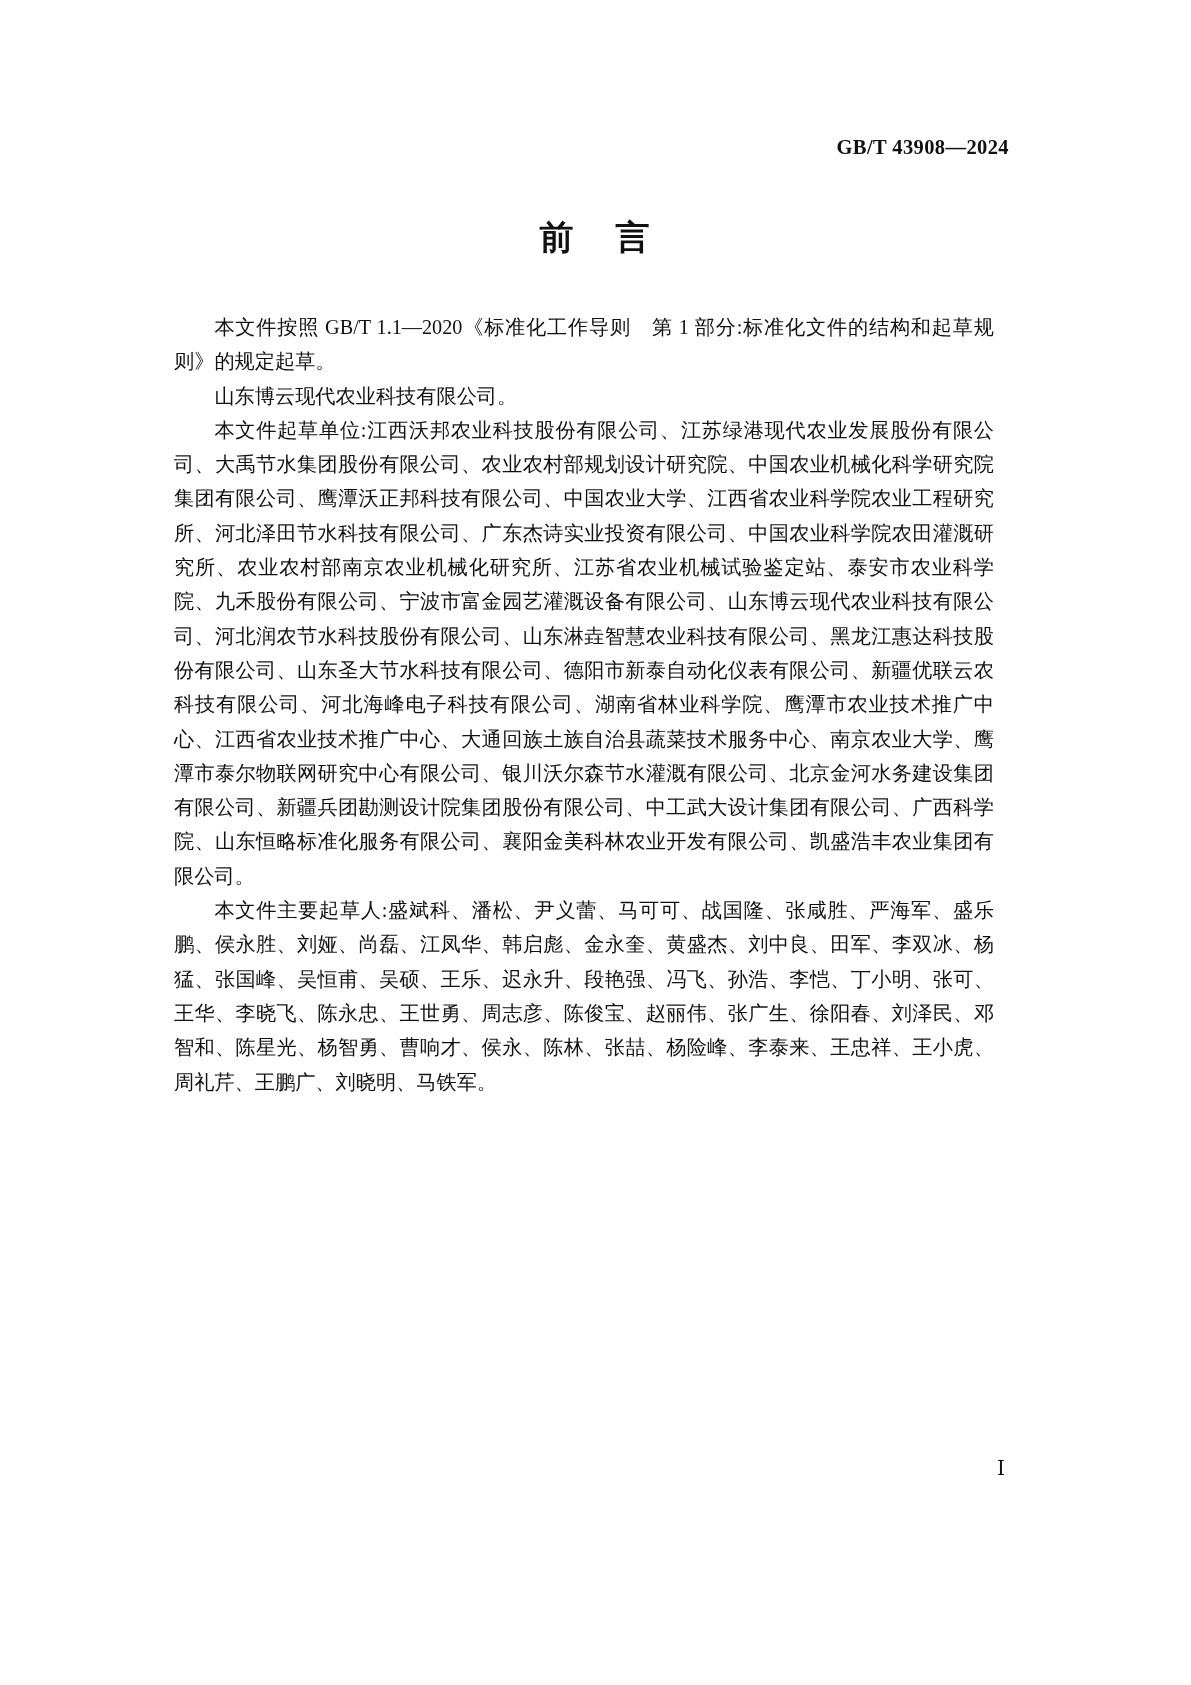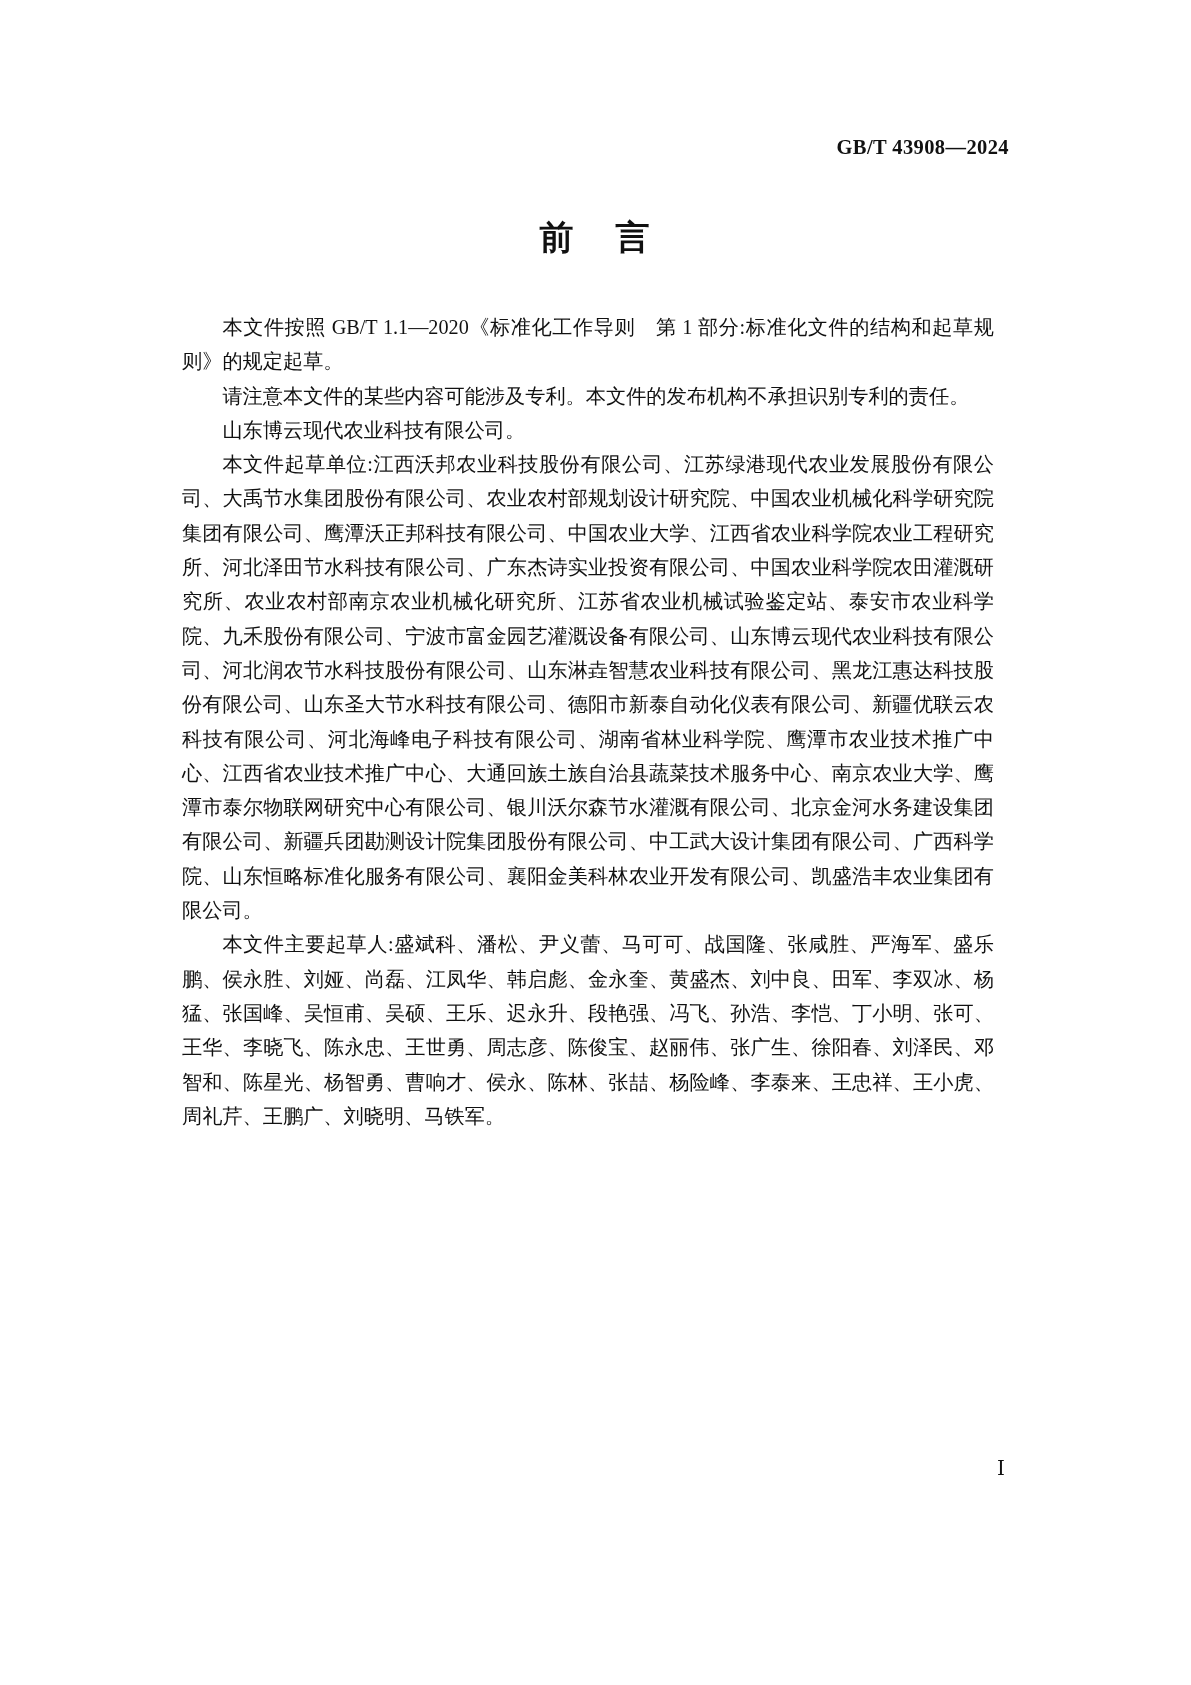--- a/index.html
+++ b/index.html
@@ -53,21 +53,21 @@
     top: 310px;
     left: 168px;
     width: 826px;
     font-size: 20.2px;
     line-height: 34.3px;
     text-align: justify;
     text-justify: inter-ideograph;
     font-family: "Liberation Serif", "DejaVu Serif", serif;
   }
   .para {
-    margin: 0 0 0 14px;
+    margin: 0 0 0 6px;
     text-indent: 2em;
     text-align: justify;
     text-justify: inter-ideograph;
     word-break: break-all;
   }
   .para + .para { margin-top: 0; }
 
   
   .folio {
     position: absolute;
@@ -83,21 +83,20 @@
 <div class="page">
 
   <div class="header">GB/T 43908—2024</div>
 
   <div class="title">
     <span>前</span><span class="gap"></span><span>言</span>
   </div>
 
   <div class="body-block">
     <p class="para">本文件按照 GB/T 1.1—2020《标准化工作导则　第 1 部分:标准化文件的结构和起草规则》的规定起草。</p>
-    <p class="para">请注意本文件的某些内容可能涉及专利。本文件的发布机构不承担识别专利的责任。</p>
     <p class="para">山东博云现代农业科技有限公司。</p>
     <p class="para">本文件起草单位:江西沃邦农业科技股份有限公司、江苏绿港现代农业发展股份有限公司、大禹节水集团股份有限公司、农业农村部规划设计研究院、中国农业机械化科学研究院集团有限公司、鹰潭沃正邦科技有限公司、中国农业大学、江西省农业科学院农业工程研究所、河北泽田节水科技有限公司、广东杰诗实业投资有限公司、中国农业科学院农田灌溉研究所、农业农村部南京农业机械化研究所、江苏省农业机械试验鉴定站、泰安市农业科学院、九禾股份有限公司、宁波市富金园艺灌溉设备有限公司、山东博云现代农业科技有限公司、河北润农节水科技股份有限公司、山东淋垚智慧农业科技有限公司、黑龙江惠达科技股份有限公司、山东圣大节水科技有限公司、德阳市新泰自动化仪表有限公司、新疆优联云农科技有限公司、河北海峰电子科技有限公司、湖南省林业科学院、鹰潭市农业技术推广中心、江西省农业技术推广中心、大通回族土族自治县蔬菜技术服务中心、南京农业大学、鹰潭市泰尔物联网研究中心有限公司、银川沃尔森节水灌溉有限公司、北京金河水务建设集团有限公司、新疆兵团勘测设计院集团股份有限公司、中工武大设计集团有限公司、广西科学院、山东恒略标准化服务有限公司、襄阳金美科林农业开发有限公司、凯盛浩丰农业集团有限公司。</p>
     <p class="para">本文件主要起草人:盛斌科、潘松、尹义蕾、马可可、战国隆、张咸胜、严海军、盛乐鹏、侯永胜、刘娅、尚磊、江凤华、韩启彪、金永奎、黄盛杰、刘中良、田军、李双冰、杨猛、张国峰、吴恒甫、吴硕、王乐、迟永升、段艳强、冯飞、孙浩、李恺、丁小明、张可、王华、李晓飞、陈永忠、王世勇、周志彦、陈俊宝、赵丽伟、张广生、徐阳春、刘泽民、邓智和、陈星光、杨智勇、曹响才、侯永、陈林、张喆、杨险峰、李泰来、王忠祥、王小虎、周礼芹、王鹏广、刘晓明、马铁军。</p>
   </div>
 
   <div class="folio">Ⅰ</div>
 
 </div>
 
 </body></html>

